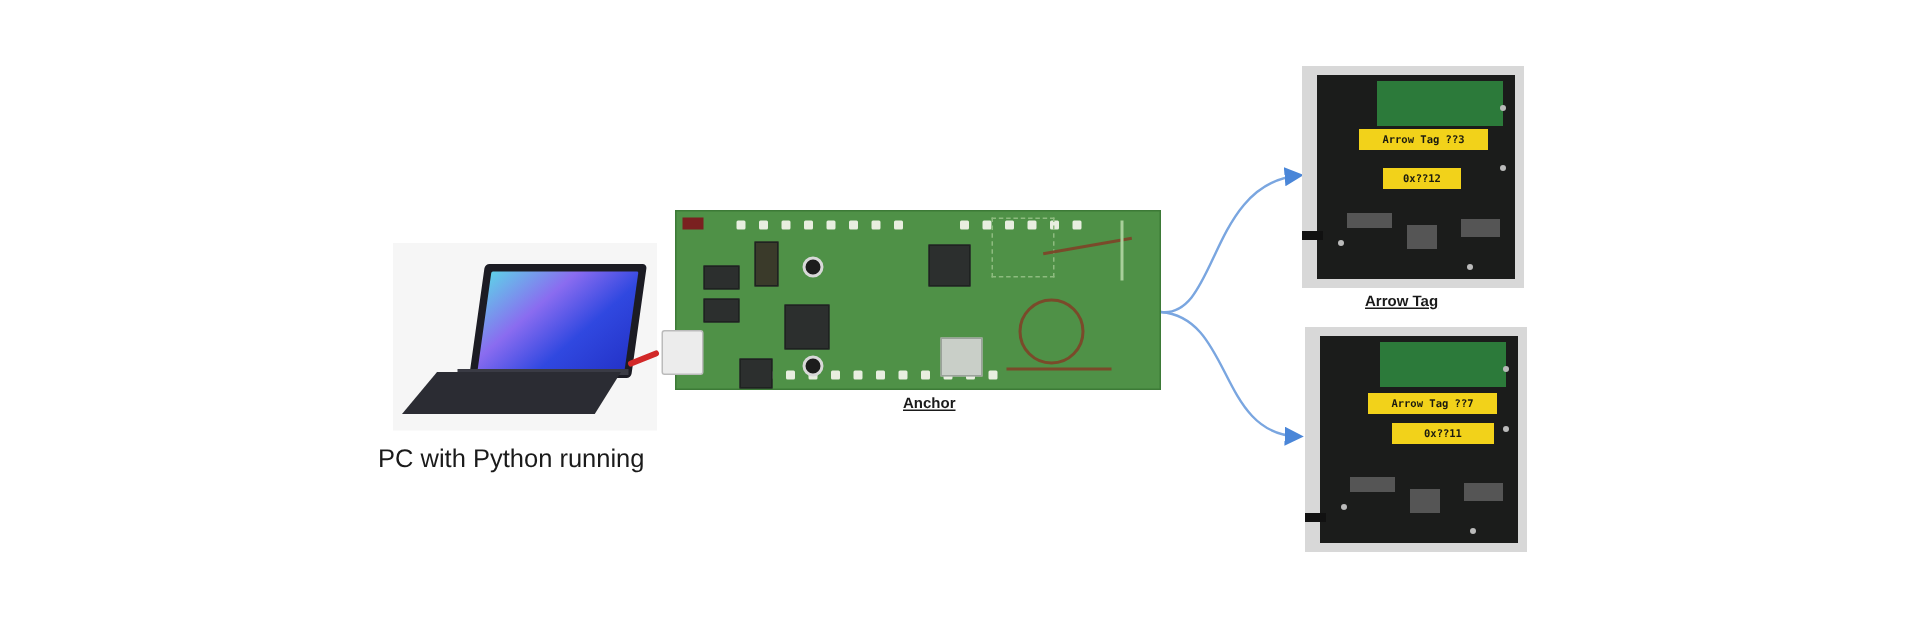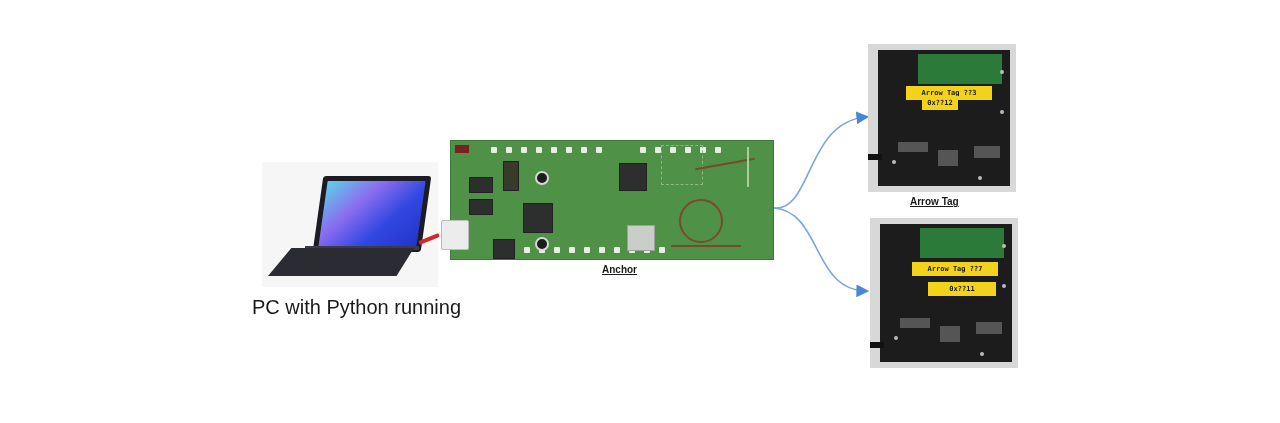--- a/index.html
+++ b/index.html
@@ -29,21 +29,21 @@
     .btn-round { position: absolute; width: 10px; height: 10px; background: #1c1c1c; border-radius: 50%; border: 2px solid #d8d8d8; }
 
     
     .tag-photo { position: absolute; width: 148px; height: 148px; background: #d8d8d8; }
     .tag-board { position: absolute; left: 10px; top: 6px; right: 6px; bottom: 6px; background: #1b1c1b; }
     .tag-antenna { position: absolute; left: 40px; top: 4px; width: 84px; height: 30px; background: #2c7a3a; }
     .tag-label { position: absolute; background: #f2d21a; color: #1a1a10; font-family: "DejaVu Sans Mono", monospace; font-size: 7px; font-weight: bold; text-align: center; line-height: 14px; }
     .tag-comp { position: absolute; background: #555; }
     .tag-dot { position: absolute; width: 4px; height: 4px; background: #bbb; border-radius: 50%; }
 
-    .caption { position: absolute; color: #1a1a1a; font-size: 20px; white-space: nowrap; }
+    .caption { position: absolute; color: #1a1a1a; font-size: 17px; white-space: nowrap; }
     .caption-u { font-weight: bold; text-decoration: underline; font-size: 10px; }
 
     svg.arrows { position: absolute; left: 0; top: 0; }
   </style>
 </head>
 <body>
 
 <div class="abs laptop-wrap"></div>
 <div class="abs laptop-screen">
   <div class="laptop-display"></div>
@@ -120,21 +120,21 @@
     <div class="tag-comp" style="left:20px; top:92px; width:30px; height:10px;"></div>
     <div class="tag-comp" style="left:60px; top:100px; width:20px; height:16px;"></div>
     <div class="tag-comp" style="left:96px; top:96px; width:26px; height:12px;"></div>
     <div class="tag-dot" style="left:122px; top:20px;"></div>
     <div class="tag-dot" style="left:122px; top:60px;"></div>
     <div class="tag-dot" style="left:14px; top:110px;"></div>
     <div class="tag-dot" style="left:100px; top:126px;"></div>
     <div style="position:absolute; left:-10px; top:104px; width:14px; height:6px; background:#111;"></div>
   </div>
   <div class="tag-label" style="left:38px; top:42px; width:86px; height:14px;">Arrow Tag ??3</div>
-  <div class="tag-label" style="left:54px; top:52px; width:36px; height:14px;">0x??12</div>
+  <div class="tag-label" style="left:54px; top:68px; width:52px; height:14px;">0x??12</div>
 </div>
 <div class="caption caption-u" style="left:910px; top:196px;">Arrow Tag</div>
 
 <div class="tag-photo" style="left:870px; top:218px; height:150px;">
   <div class="tag-board">
     <div class="tag-antenna"></div>
     <div class="tag-comp" style="left:20px; top:94px; width:30px; height:10px;"></div>
     <div class="tag-comp" style="left:60px; top:102px; width:20px; height:16px;"></div>
     <div class="tag-comp" style="left:96px; top:98px; width:26px; height:12px;"></div>
     <div class="tag-dot" style="left:122px; top:20px;"></div>

